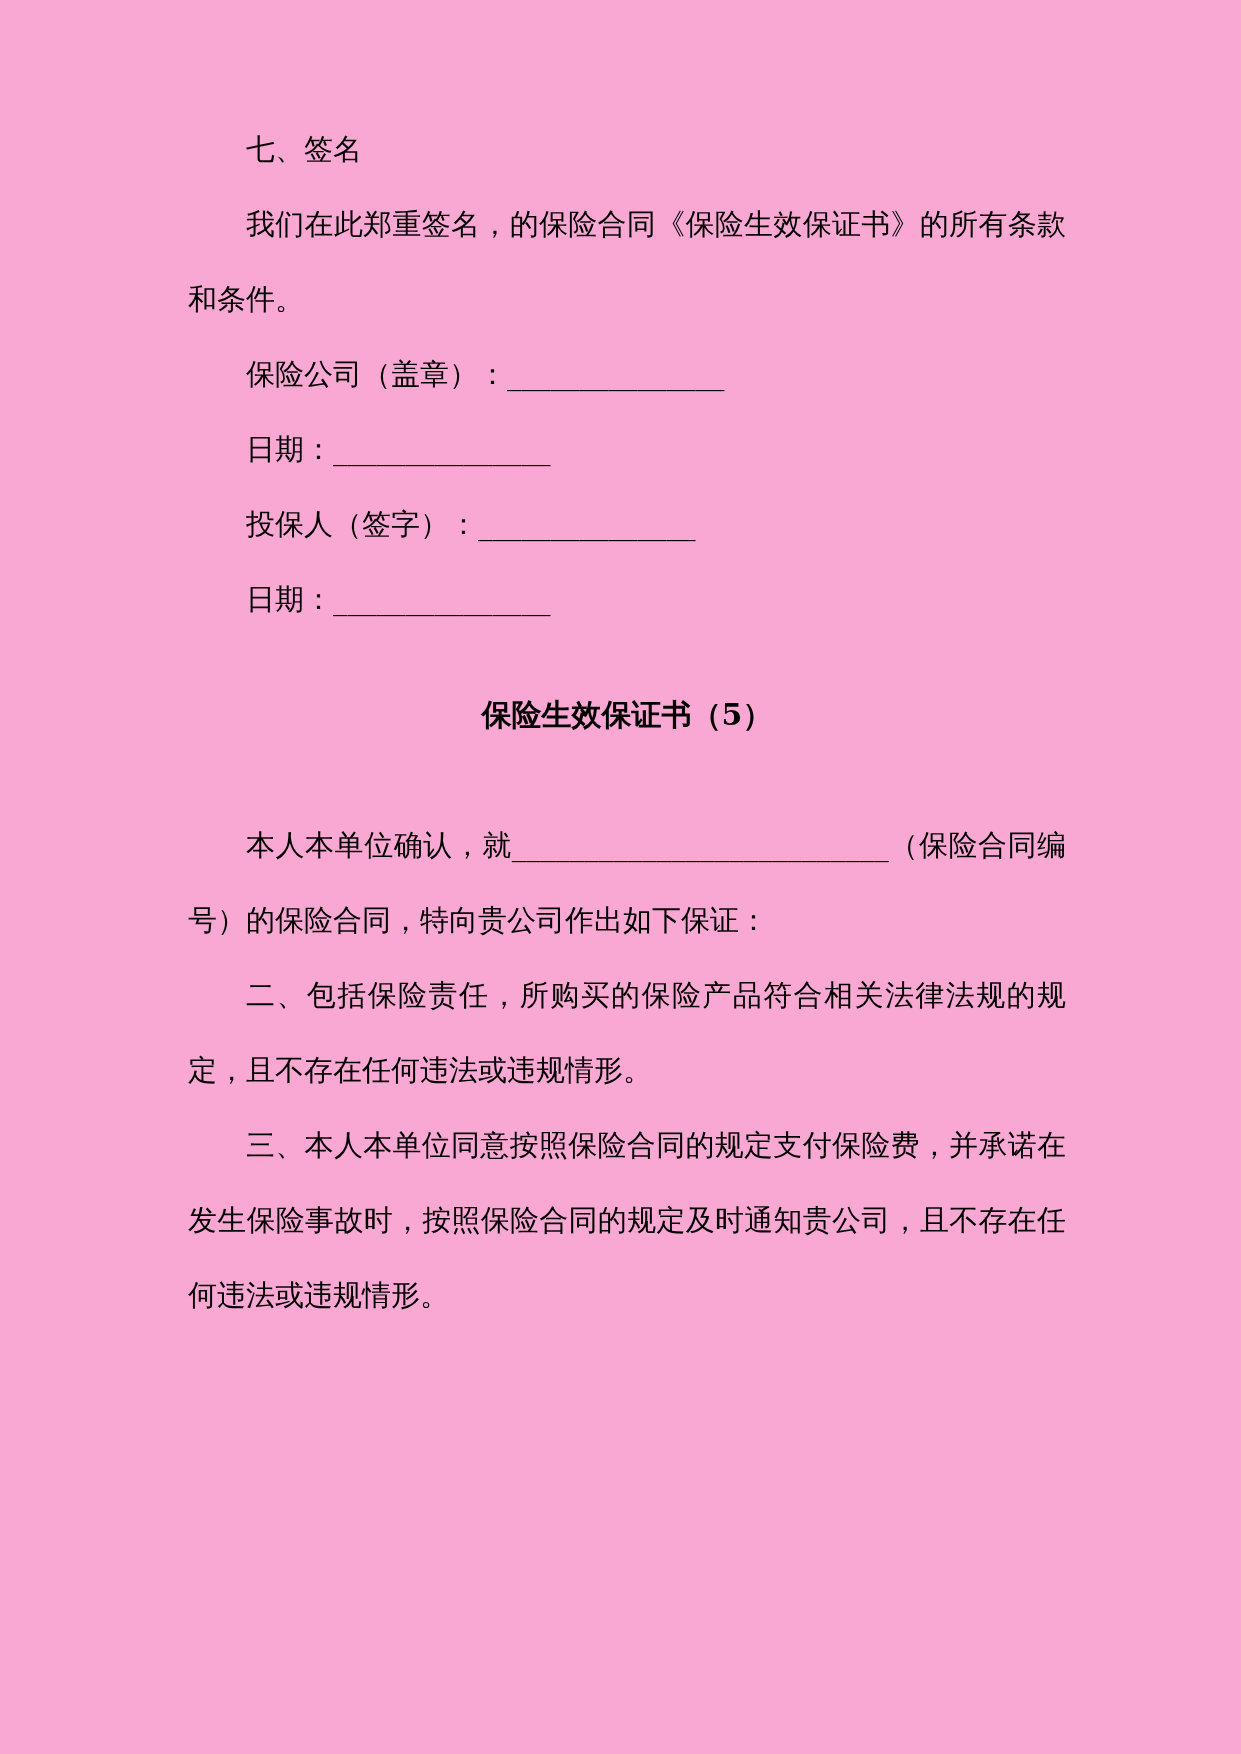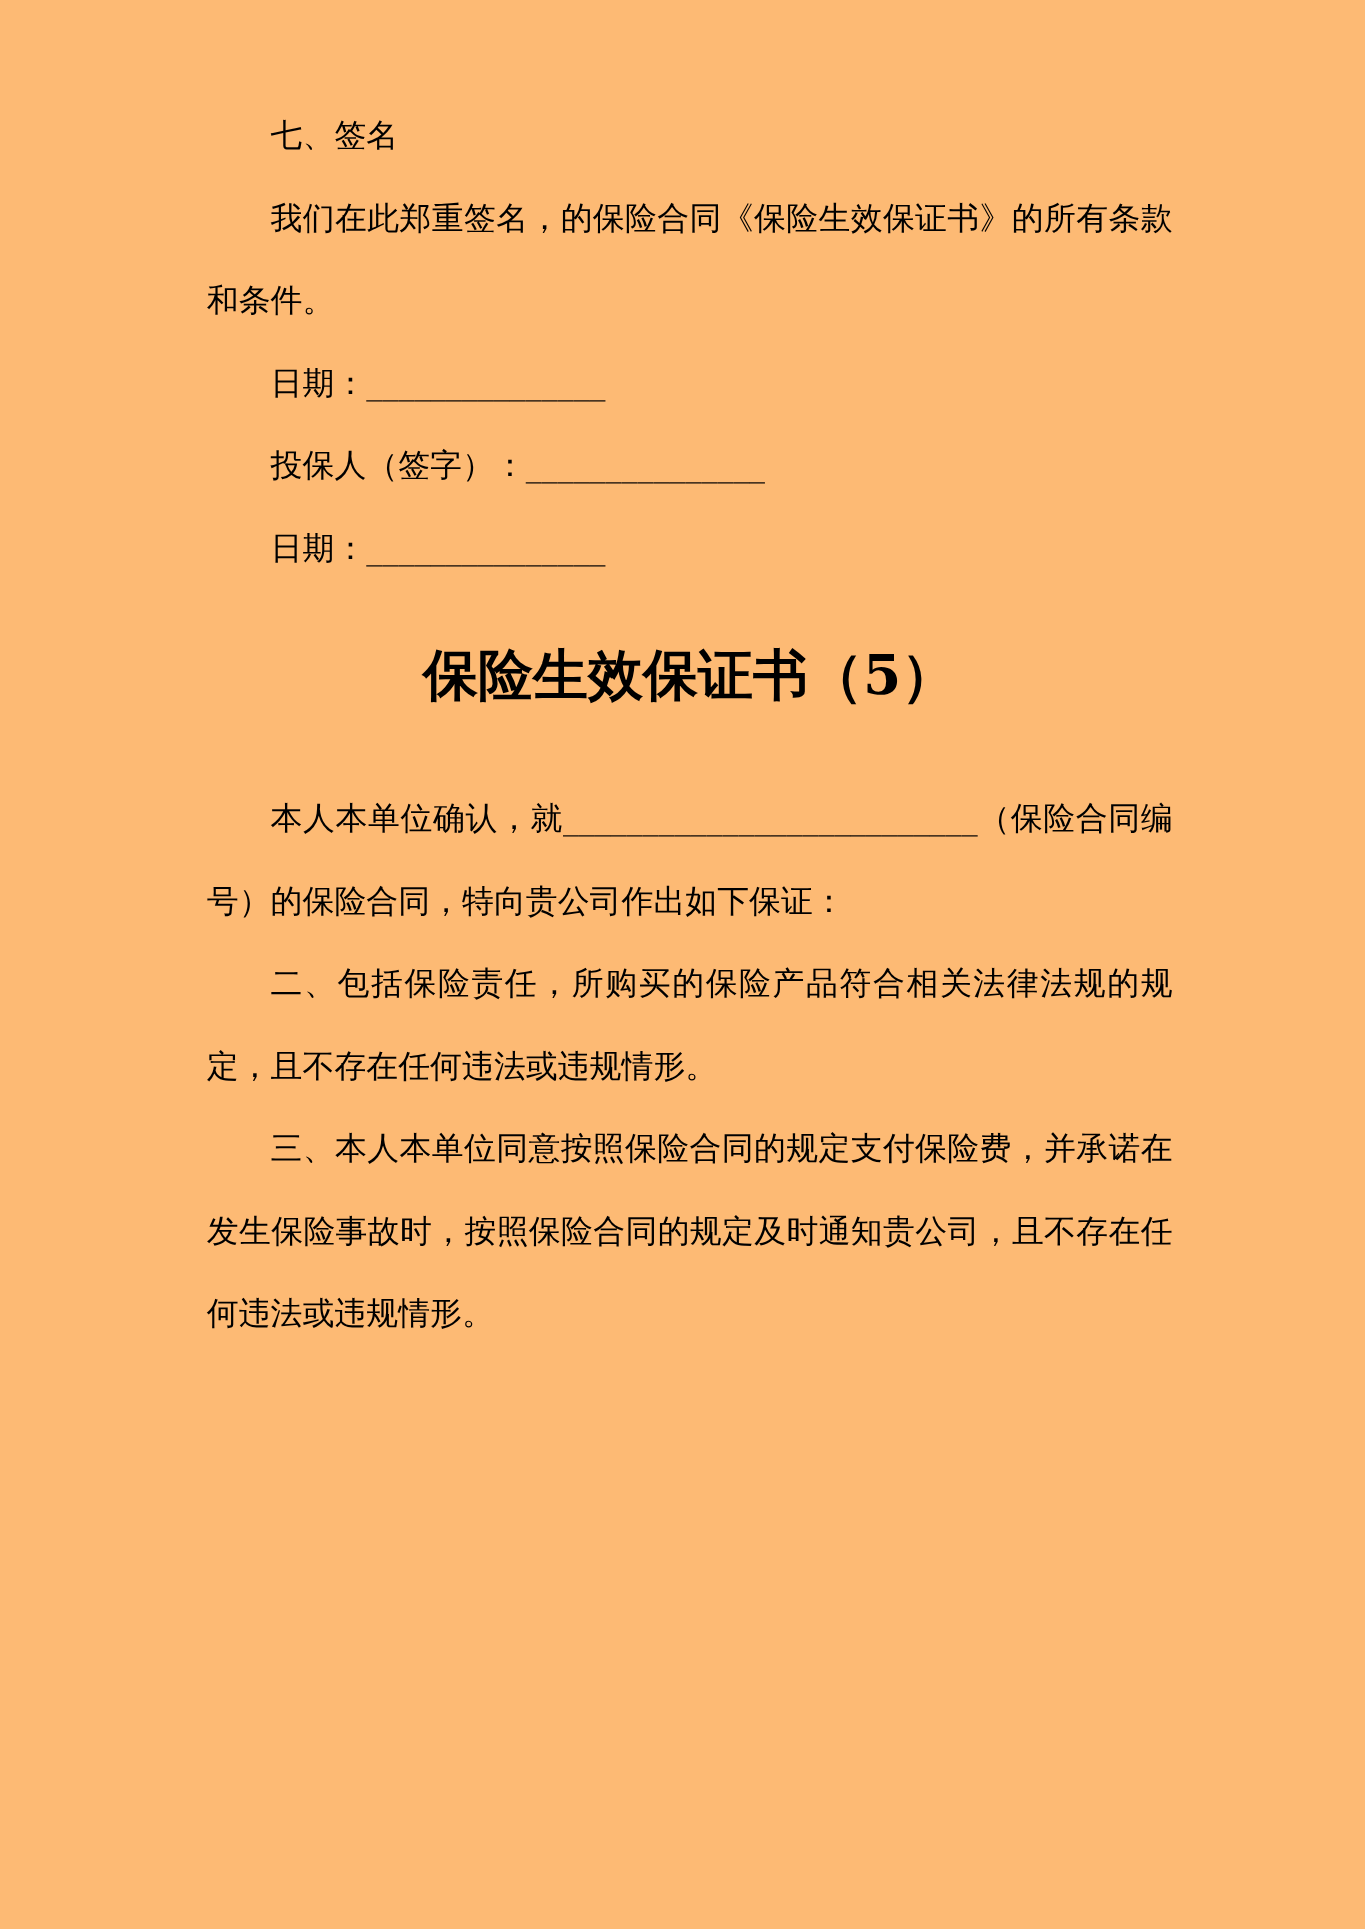--- a/index.html
+++ b/index.html
@@ -5,59 +5,60 @@
   html, body {
     margin: 0;
     padding: 0;
     background: #ffffff;
   }
   .page {
     position: relative;
     width: 1241px;
     height: 1754px;
     box-sizing: border-box;
-    background: #fdba74;
+    background: #f9a8d4;
     color: #000000;
-    padding: 86px 175px 0 188px;
+    padding: 112px 175px 0 188px;
     overflow: hidden;
     font-family: "DejaVu Serif", "Liberation Serif", serif;
     font-size: 29px;
     line-height: 75px;
   }
   .para {
     margin: 0;
     text-indent: 2em;
     text-align: justify;
   }
   .field-line {
     margin: 0;
     text-indent: 2em;
     white-space: nowrap;
   }
   .doc-title {
     margin: 40px 0 56px 0;
-    font-size: 50px;
+    font-size: 30px;
     line-height: 75px;
     font-weight: bold;
     text-align: center;
     text-indent: 0;
   }
   .blank {
     letter-spacing: 0;
   }
 </style>
 </head>
 <body>
 
 <div class="page">
 
   <p class="para">七、签名</p>
 
   <p class="para">我们在此郑重签名，的保险合同《保险生效保证书》的所有条款和条件。</p>
 
+  <p class="field-line"><span>保险公司（盖章）：</span><span class="blank">_______________</span></p>
 
   <p class="field-line"><span>日期：</span><span class="blank">_______________</span></p>
 
   <p class="field-line"><span>投保人（签字）：</span><span class="blank">_______________</span></p>
 
   <p class="field-line"><span>日期：</span><span class="blank">_______________</span></p>
 
   <h1 class="doc-title">保险生效保证书（5）</h1>
 
   <p class="para"><span>本人本单位确认，就</span><span class="blank">__________________________</span><span>（保险合同编号）的保险合同，特向贵公司作出如下保证：</span></p>

